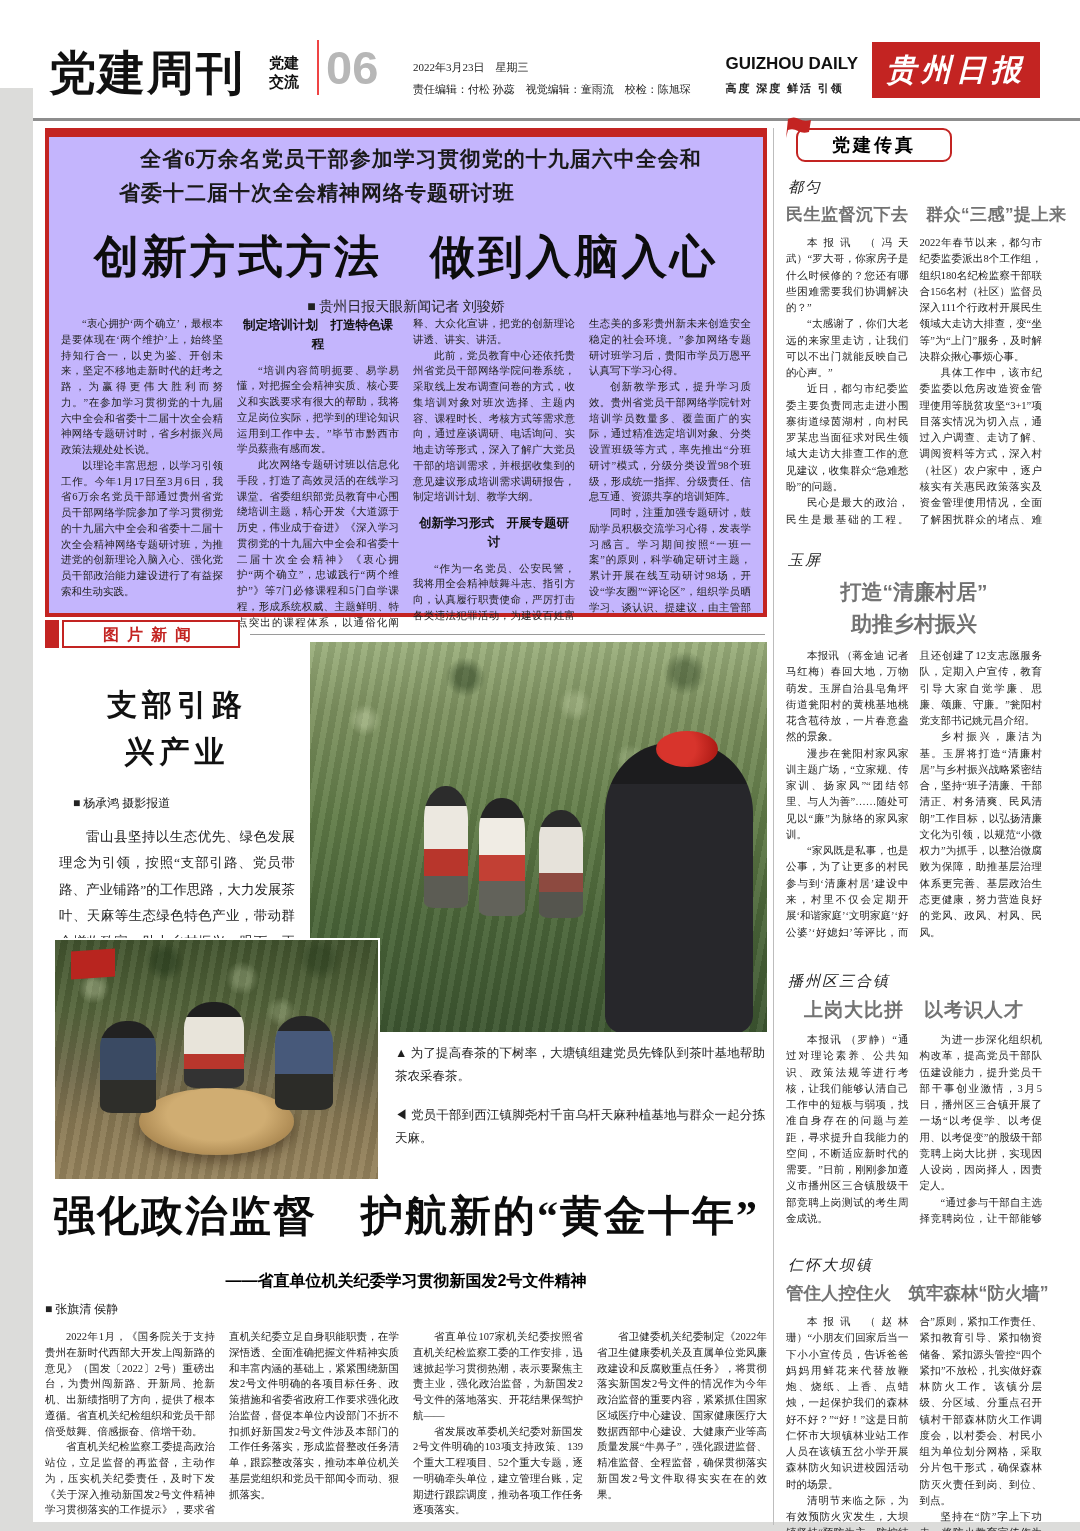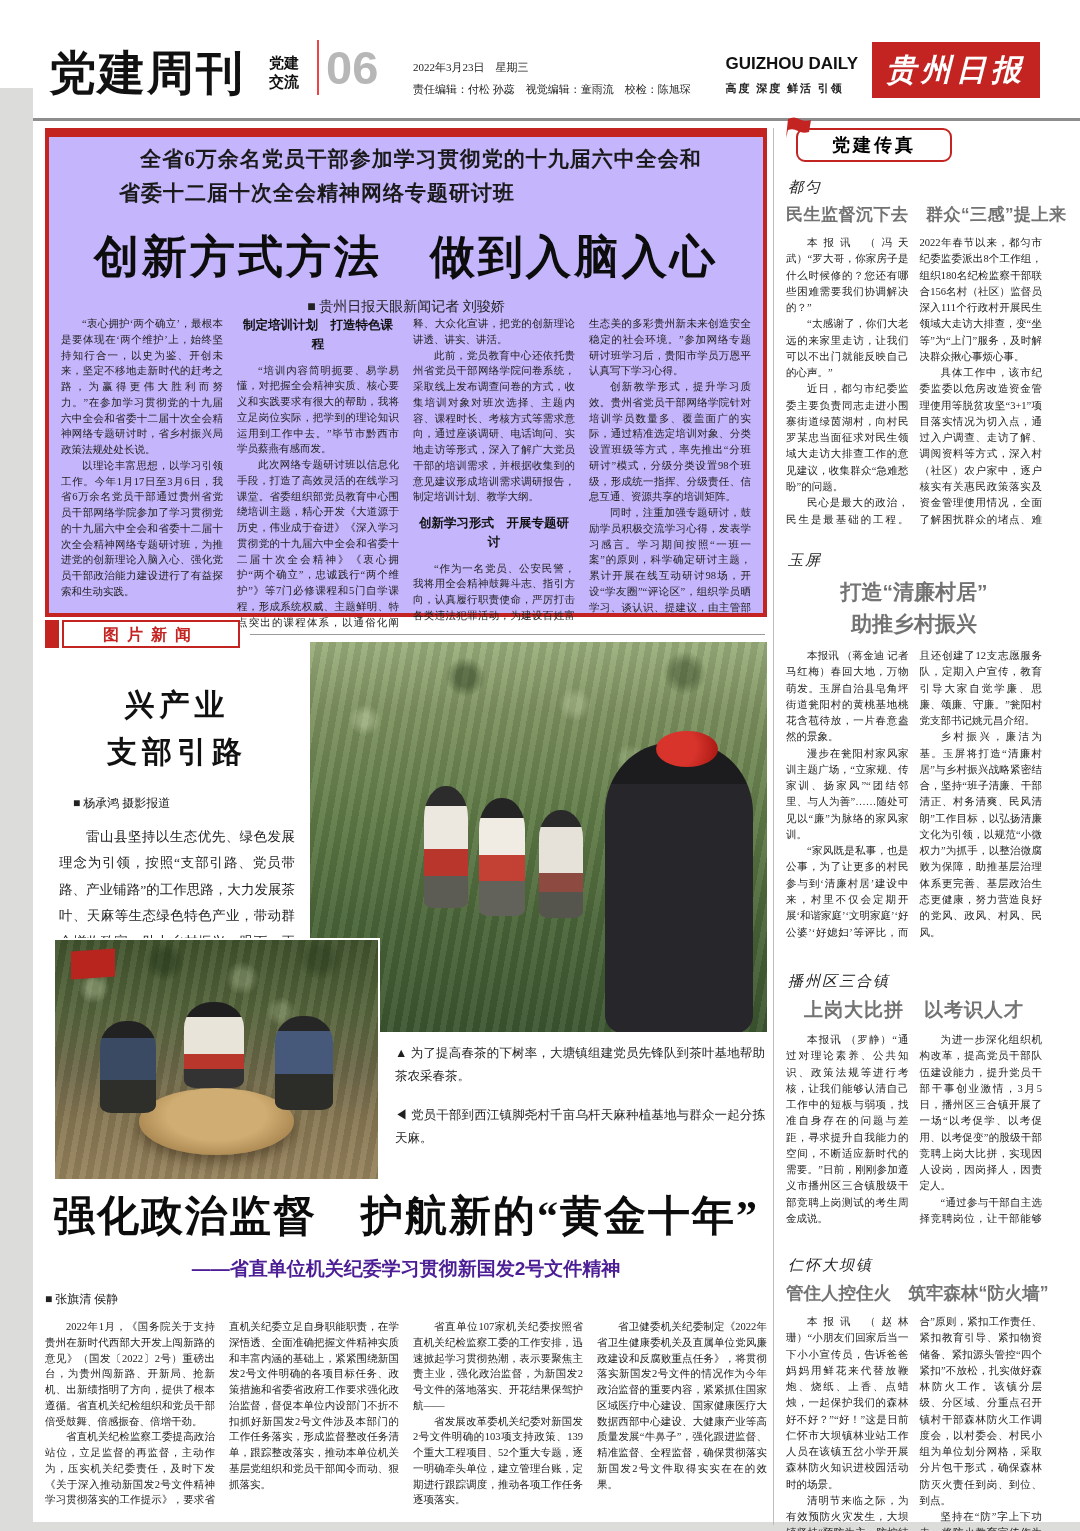--- a/index.html
+++ b/index.html
@@ -83,22 +83,22 @@
         background:radial-gradient(ellipse at 50% 40%,#d0ad72 0 45%,#a5824c 80%,#8a6b3c 100%);
         box-shadow:0 6px 14px rgba(40,25,10,.45);}
   .flag-red{position:absolute;left:5%;top:4%;width:44px;height:28px;background:#b8251f;transform:skewY(-4deg);}
   .pn-captions{position:absolute;left:350px;top:422px;width:370px;font-size:12.5px;line-height:1.85;color:#1f1f1f;}
   .pn-captions p{margin:0 0 16px 0;text-align:justify;}
 
   
   .bottom-article{position:absolute;left:45px;top:1188px;width:722px;height:338px;}
   .ba-headline{font-size:42px;font-weight:900;text-align:center;letter-spacing:2px;color:#0c0c0c;
                font-family:"Liberation Serif",serif;}
-  .ba-deck{font-family:"Liberation Sans",sans-serif;font-size:19px;font-weight:bold;text-align:center;
-           margin-top:12px;color:#4c1d95;}
+  .ba-deck{font-family:"Liberation Sans",sans-serif;font-size:16px;font-weight:bold;text-align:center;
+           margin-top:27px;color:#000000;}
   .ba-byline{font-size:12px;margin-top:9px;color:#222;}
   .ba-body{margin-top:11px;height:200px;overflow:hidden;column-count:4;column-gap:14px;
            font-size:10.5px;line-height:1.5;text-align:justify;color:#232323;}
   .ba-body p{margin:0;text-indent:2em;}
 
   
   .sep-vert{position:absolute;left:773px;top:128px;width:1px;height:1397px;background:#bdbdbd;}
   .sidebar{position:absolute;left:786px;top:128px;width:256px;}
   .sb-header{position:relative;width:156px;height:34px;box-sizing:border-box;border:2px solid #c32422;
              border-radius:9px;margin-left:10px;text-align:center;line-height:30px;color:#000000;
@@ -160,22 +160,22 @@
       </div>
   </div>
 
   <div class="photo-section">
     <div class="pn-tab"></div>
     <div class="pn-label">图片新闻</div>
     <div class="pn-rule"></div>
 
     <div class="pn-left">
       <div class="pn-title">
+        <div>支部引路</div>
         <div>兴产业</div>
-        <div>支部引路</div>
       </div>
       <div class="pn-byline">■ 杨承鸿 摄影报道</div>
       <div class="pn-intro">雷山县坚持以生态优先、绿色发展理念为引领，按照“支部引路、党员带路、产业铺路”的工作思路，大力发展茶叶、天麻等生态绿色特色产业，带动群众增收致富，助力乡村振兴。眼下，正值茶叶、天麻采收期，该县党员干部纷纷来到各产业基地帮助村民采收。</div>
     </div>
 
     <div class="photo-large">
       <div class="tex"></div>
       <div class="person pL1"></div>
       <div class="person pL2"></div>
       <div class="person pL3"></div>

